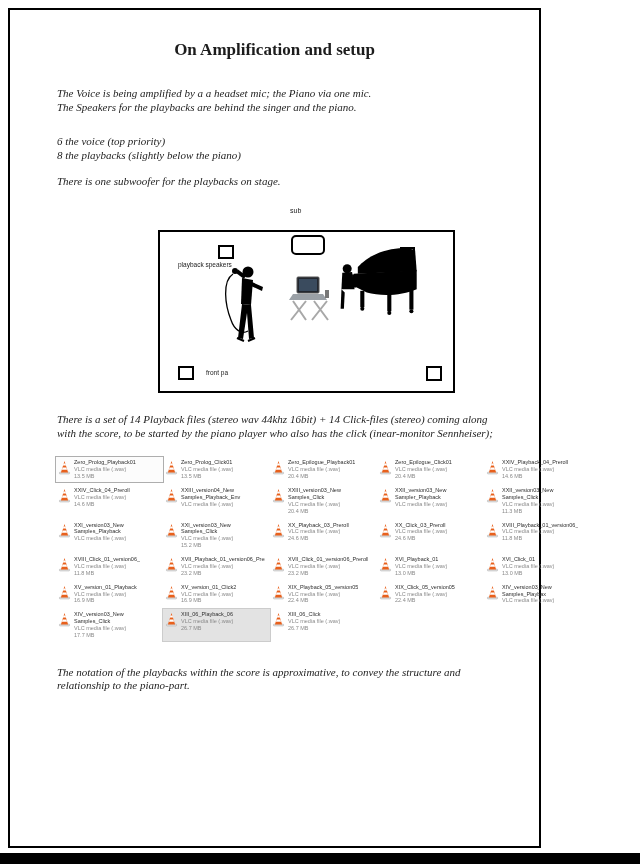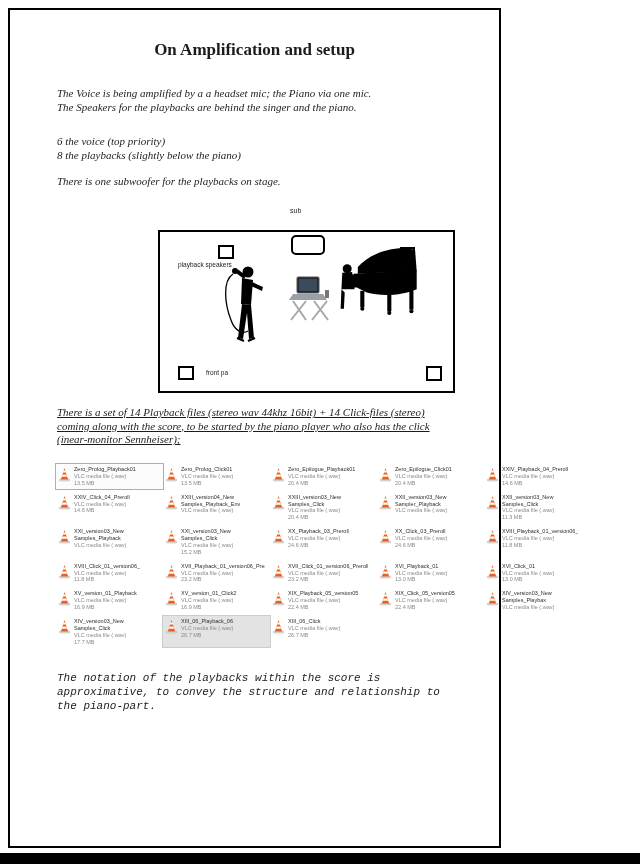--- a/index.html
+++ b/index.html
@@ -2,33 +2,33 @@
 <html style="--cone-orange: #e8601c; --meta-gray: #8a8a8a; --ink: #1c1c1c;"><head>
 <meta charset="utf-8">
 <style>
   html,body{margin:0;padding:0;}
   body{
     width:640px;height:864px;position:relative;background:#ffffff;
     font-family:"Liberation Serif", serif;color:var(--ink,#1c1c1c);
     overflow:hidden;
   }
   .page{
-    position:absolute;left:8px;top:8px;width:493px;height:840px;
+    position:absolute;left:8px;top:8px;width:533px;height:840px;
     border:2px solid #000;background:#fff;box-sizing:border-box;
   }
   .scan-bar{position:absolute;left:0;bottom:0;width:640px;height:11px;background:#000;}
   .title{
     margin-top:30px;text-align:center;font-weight:bold;font-size:17px;
   }
   .body-text{font-style:italic;font-size:11px;line-height:1.24;margin-left:47px;margin-right:40px;}
   .p-intro{margin-top:27px;}
   .p-layers{margin-top:21px;}
   .p-sub{margin-top:12px;}
-  .p-files{margin-top:13px;text-decoration:underline;}
-  .p-notation{margin-top:25px;font-family:Liberation Mono, monospace;}
+  .p-files{margin-top:20px;}
+  .p-notation{margin-top:25px;}
   
   .diagram-area{position:relative;height:184px;margin-top:21px;font-family:"Liberation Sans", sans-serif;}
   .sub-label{position:absolute;left:280px;top:-2px;font-size:7px;color:#222;}
   .stage{position:absolute;left:148px;top:21px;width:297px;height:163px;border:2px solid #000;box-sizing:border-box;background:#fff;}
   .sq{position:absolute;border:2px solid #000;background:#fff;box-sizing:border-box;}
   .sq-tl{left:58px;top:13px;width:16px;height:14px;}
   .sq-tr{left:240px;top:15px;width:15px;height:14px;}
   .sq-bl{left:18px;top:134px;width:16px;height:14px;}
   .sq-br{left:266px;top:134px;width:16px;height:15px;}
   .sub-box{position:absolute;left:131px;top:3px;width:34px;height:20px;border:2px solid #000;border-radius:5px;box-sizing:border-box;background:#fff;}

